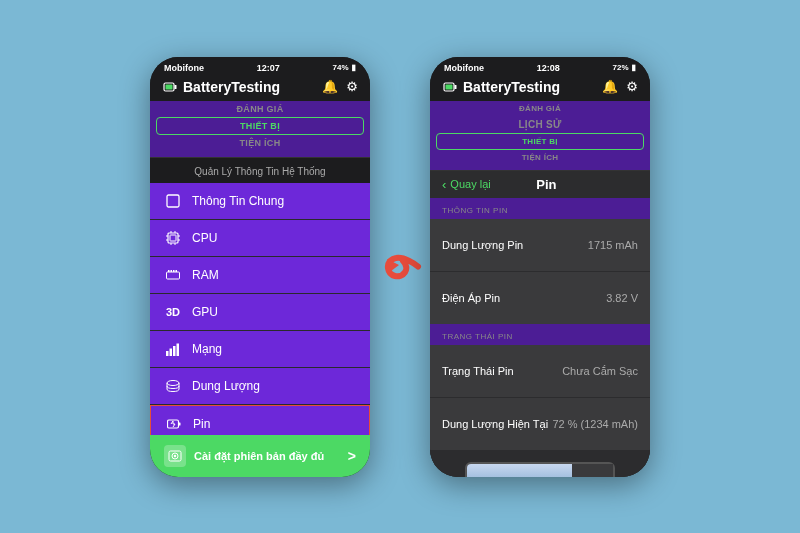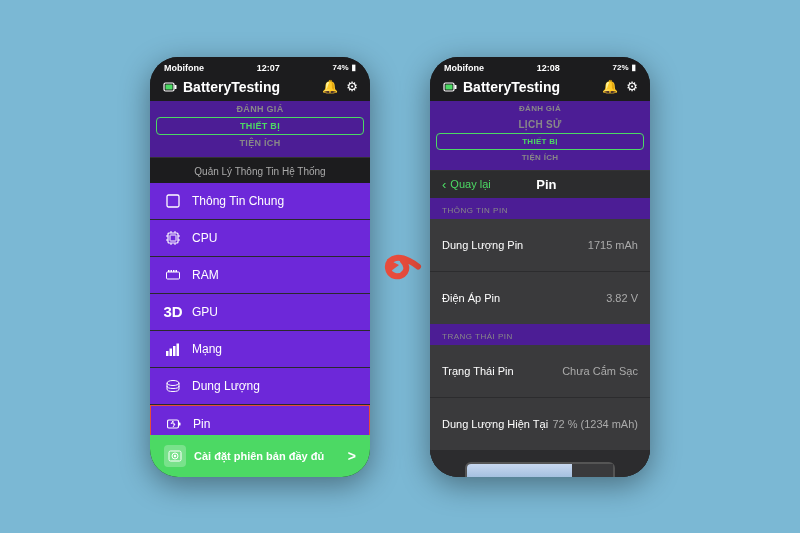--- a/index.html
+++ b/index.html
@@ -352,21 +352,21 @@
             <rect x="0.5" y="4" width="13" height="7" rx="1" stroke="white" stroke-width="1"></rect>
             <rect x="2" y="2" width="1.5" height="2" fill="white"></rect>
             <rect x="4.5" y="2" width="1.5" height="2" fill="white"></rect>
             <rect x="7" y="2" width="1.5" height="2" fill="white"></rect>
             <rect x="9.5" y="2" width="1.5" height="2" fill="white"></rect>
           </svg>
         </div>
         <span class="menu-label">RAM</span>
       </div>
       <div class="menu-item">
-        <div class="menu-icon" style="font-size:15px;font-weight:700;color:#fff;">3D</div>
+        <div class="menu-icon" style="font-size:11px;font-weight:700;color:#fff;">3D</div>
         <span class="menu-label">GPU</span>
       </div>
       <div class="menu-item">
         <div class="menu-icon">
           <svg width="14" height="14" viewBox="0 0 14 14" fill="none">
             <rect x="0" y="9" width="2.5" height="5" fill="white"></rect>
             <rect x="3.5" y="6.5" width="2.5" height="7.5" fill="white"></rect>
             <rect x="7" y="4" width="2.5" height="10" fill="white"></rect>
             <rect x="10.5" y="1.5" width="2.5" height="12.5" fill="white"></rect>
           </svg>

